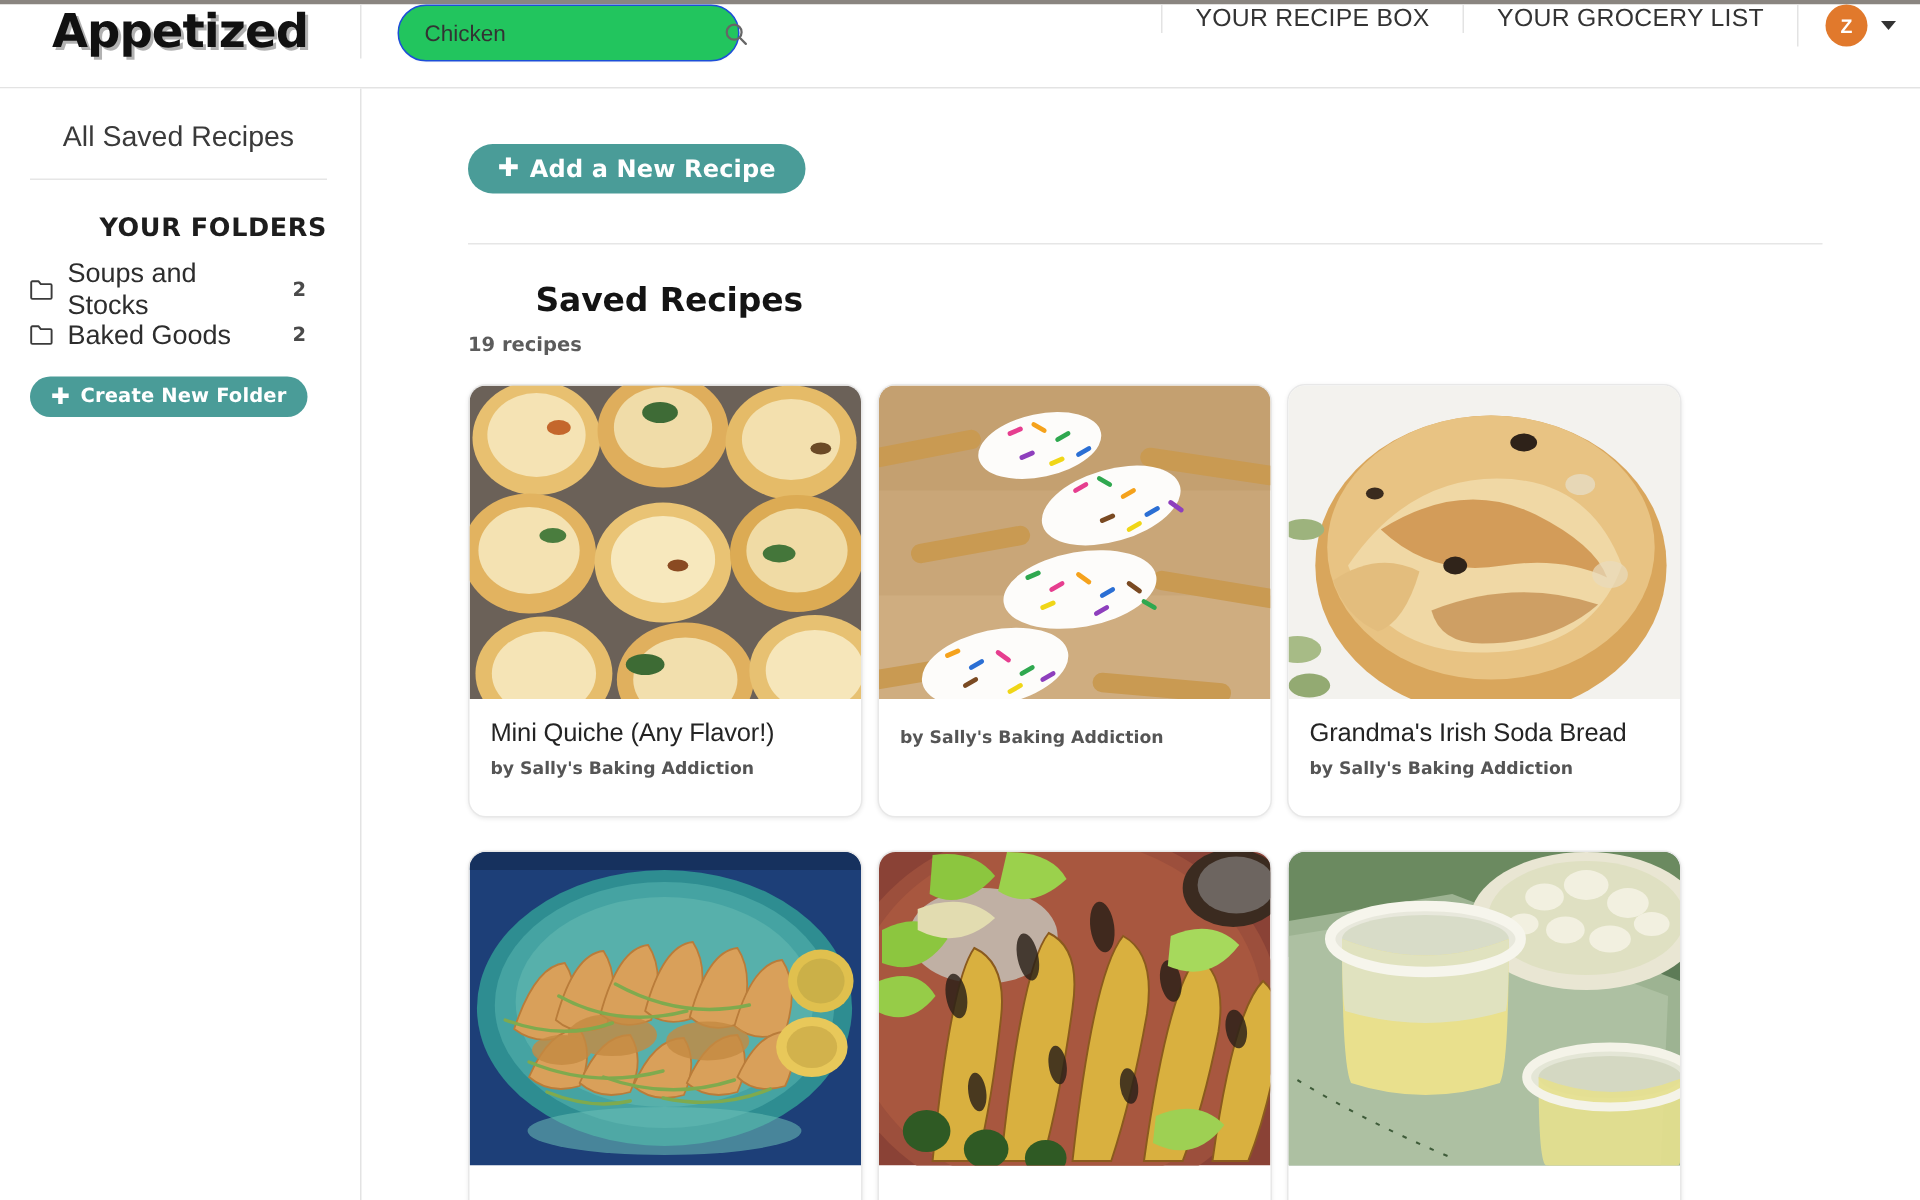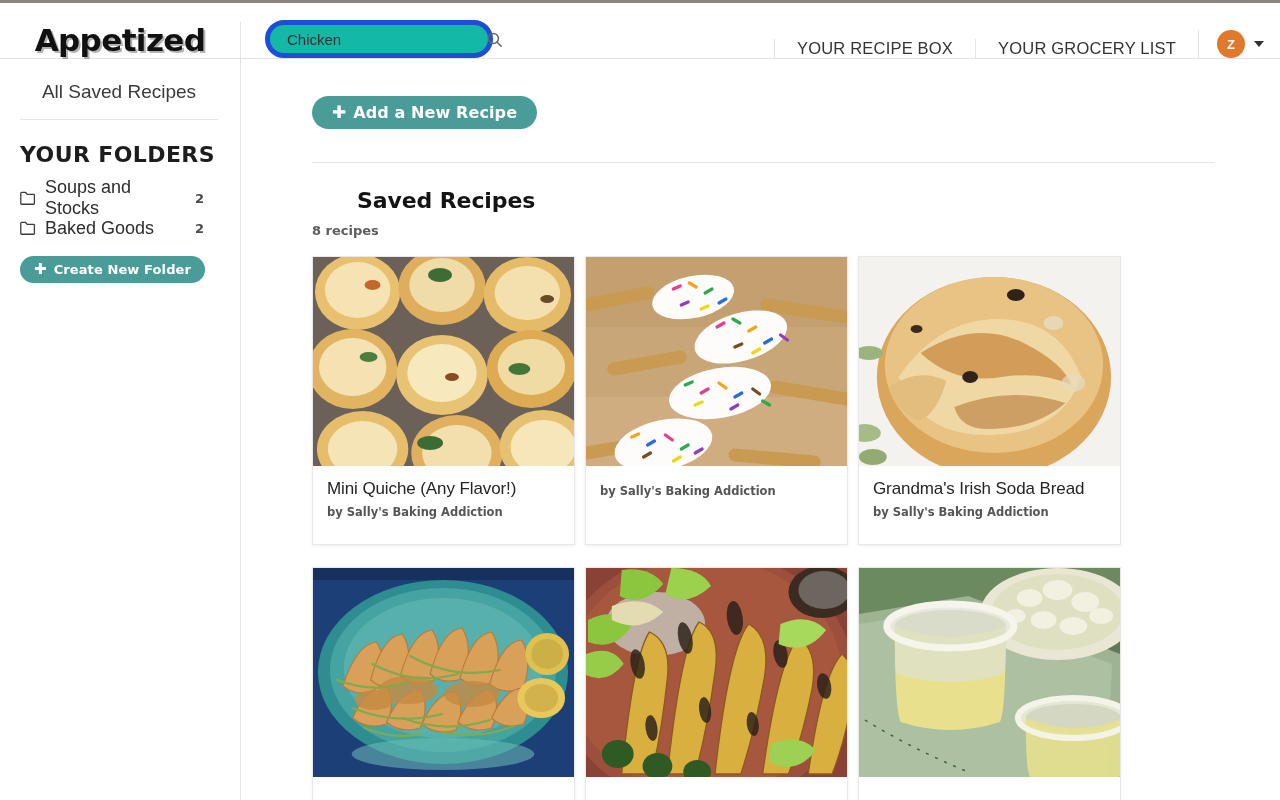--- a/index.html
+++ b/index.html
@@ -18,42 +18,42 @@
     width: 1280px; height: 3px;
     background: #8a8580;
   }
 
   
   .header {
     position: absolute; top: 3px; left: 0;
     width: 1280px; height: 56px;
     background: #fff;
     border-bottom: 1px solid #e3e3e3;
-    display: flex; align-items: flex-end;
+    display: flex; align-items: flex-start;
   }
   .brand-cell {
     width: 241px; min-width: 241px;
     border-right: 1px solid #e3e3e3;
     display: flex; align-items: center; justify-content: center;
   }
   .brand {
     font-size: 31px; font-weight: bold;
     letter-spacing: -0.6px;
     color: #111;
     text-shadow: 2px 2px 0 rgba(0,0,0,0.30);
     font-family: "DejaVu Sans", sans-serif;
   }
   .search-cell {
     flex: 1; display: flex; align-items: center;
     padding-left: 24px;
   }
   .search-box {
     width: 228px; height: 38px;
-    border: 5px solid #1d4ed8; border-radius: 19px;
-    background: #14b8a6;
+    border: 1px solid #1d4ed8; border-radius: 19px;
+    background: #22c55e;
     display: flex; align-items: center;
     padding: 0 14px 0 17px;
     box-shadow: 0 1px 1px rgba(0,0,0,0.02);
   }
   .search-input {
     flex: 1; border: none; outline: none;
     font-family: "Liberation Sans", sans-serif;
     font-size: 15px; color: #333; background: transparent;
   }
   .search-icon { width: 17px; height: 17px; flex: 0 0 auto; color: #666; }
@@ -93,22 +93,22 @@
     padding: 14px 22px 0 20px;
   }
   .all-saved {
     text-align: center;
     font-size: 19px; color: #3a3a3a;
     padding: 8px 0 16px 0;
     border-bottom: 1px solid #e6e6e6;
     cursor: pointer;
   }
   .folders-title {
-    text-align: left;
-    font-size: 22px; font-weight: bold;
+    text-align: right;
+    font-size: 17px; font-weight: bold;
     letter-spacing: 0.4px;
     color: #1d1d1d;
     margin-top: 22px; margin-bottom: 16px;
     font-family: "DejaVu Sans", sans-serif;
   }
   .folder-row {
     display: flex; align-items: center;
     gap: 9px; height: 30px;
     cursor: pointer;
   }
@@ -170,21 +170,21 @@
   .grid {
     margin-top: 18px;
     display: grid;
     grid-template-columns: repeat(3, 263px);
     gap: 22px 10px;
   }
   .card {
     width: 263px;
     background: #fff;
     border: 1px solid #e8e8e8;
-    border-radius: 0;
+    border-radius: 12px;
     box-shadow: 0 1px 3px rgba(0,0,0,0.08);
     overflow: hidden;
     cursor: pointer;
   }
   .card-img { width: 100%; height: 209px; display: block; }
   .card-body { padding: 12px 14px 18px 14px; min-height: 78px; }
   .card-title {
     font-size: 17px; color: #242424;
     line-height: 1.25; letter-spacing: -0.1px;
   }
@@ -257,21 +257,21 @@
   <div class="main">
 
     <button class="btn-teal add-recipe">
       <span class="plus-glyph">✚</span>
       <span>Add a New Recipe</span>
     </button>
 
     <div class="divider"></div>
 
     <div class="section-title">Saved Recipes</div>
-    <div class="section-count">8 recipes</div>
+    <div class="section-count">19 recipes</div>
 
     <div class="grid">
 
       <div class="card">
         <svg class="card-img" viewBox="0 0 263 209" preserveAspectRatio="none">
           <rect width="263" height="209" fill="#6b6158"></rect>
           <g>
             <ellipse cx="45" cy="35" rx="43" ry="38" fill="#e8c070"></ellipse>
               <ellipse cx="45" cy="33" rx="33" ry="28" fill="#f5e3b4"></ellipse>
             <ellipse cx="130" cy="30" rx="44" ry="38" fill="#dfae5c"></ellipse>

